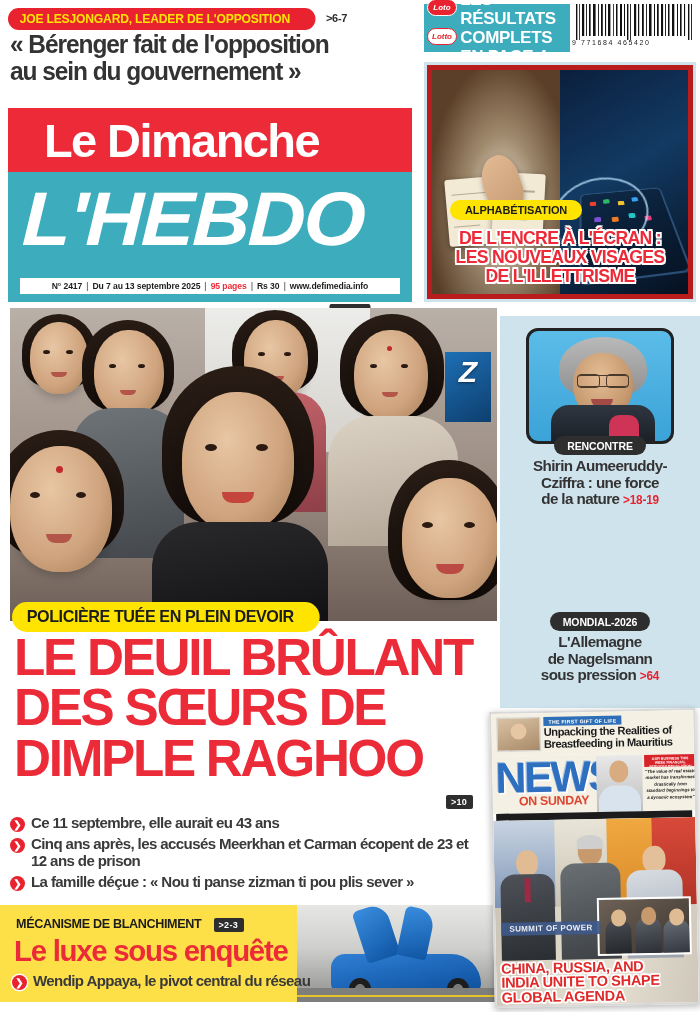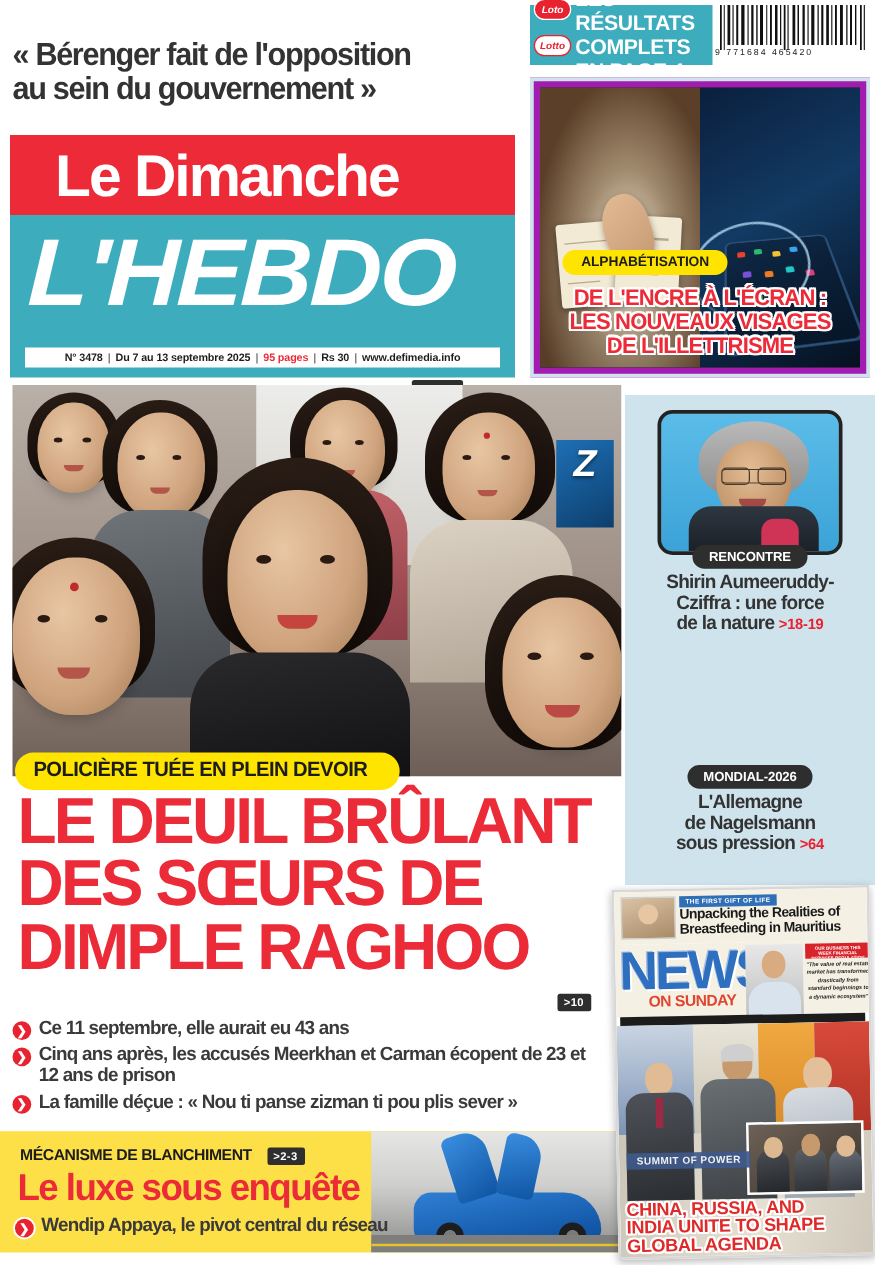--- a/index.html
+++ b/index.html
@@ -117,21 +117,21 @@
   #barcode-bars { width: 124px; height: 36px; display: block; }
   #barcode-digits {
     font-family: Liberation Sans, sans-serif;
     font-size: 7px; color: #222; text-align: left; letter-spacing: 1.6px;
     margin-top: -1px;
   }
 
   
   #alpha-box {
     position: absolute; left: 424px; top: 62px; width: 272px; height: 240px;
-    background: #a21caf; border: 3px solid #cfe3ec;
+    background: #b91c1c; border: 3px solid #cfe3ec;
   }
   #alpha-photo { position: absolute; inset: 5px; overflow: hidden; background: #1a2230; }
   #alpha-left {
     position: absolute; left: 0; top: 0; width: 50%; height: 100%;
     background:
       radial-gradient(ellipse at 55% 62%, rgba(255,248,232,.95) 0%, rgba(216,196,163,.55) 38%, rgba(90,62,40,.9) 76%),
       linear-gradient(160deg, #6a4d31 0%, #3b2a1b 100%);
   }
   .book-page {
     position: absolute; background: #f3ead6; border-radius: 3px;
@@ -412,20 +412,24 @@
     text-shadow:
       -1.4px -1.4px 0 #fff, 1.4px -1.4px 0 #fff, -1.4px 1.4px 0 #fff, 1.4px 1.4px 0 #fff,
       0 -1.6px 0 #fff, 0 1.6px 0 #fff, -1.6px 0 0 #fff, 1.6px 0 0 #fff;
   }
 </style>
 </head>
 <body>
 
 <div id="page">
 
+  <div id="top-kicker-row">
+    <span class="pill" id="top-kicker-pill">JOE LESJONGARD, LEADER DE L'OPPOSITION</span>
+    <span id="top-kicker-ref">&gt;6-7</span>
+  </div>
 
   <div id="top-quote">
     <div>« Bérenger fait de l'opposition</div>
     <div>au sein du gouvernement »</div>
   </div>
 
   <div id="loto-box">
     <div id="loto-logos">
       <div class="loto-chip">Loto</div>
       <div class="loto-chip b">Lotto</div>
@@ -477,21 +481,21 @@
     <div id="barcode-digits">9 771684 465420</div>
   </div>
 
   <div id="masthead">
     <div id="mh-red">
       <div id="mh-title">Le Dimanche</div>
     </div>
     <div id="mh-teal">
       <div id="mh-hebdo">L'HEBDO</div>
       <div id="mh-infobar">
-        <span>N° 3478</span>
+        <span>N° 2417</span>
         <span class="sep">|</span>
         <span>Du 7 au 13 septembre 2025</span>
         <span class="sep">|</span>
         <span class="pagecount">95 pages</span>
         <span class="sep">|</span>
         <span>Rs 30</span>
         <span class="sep">|</span>
         <span>www.defimedia.info</span>
       </div>
     </div>

